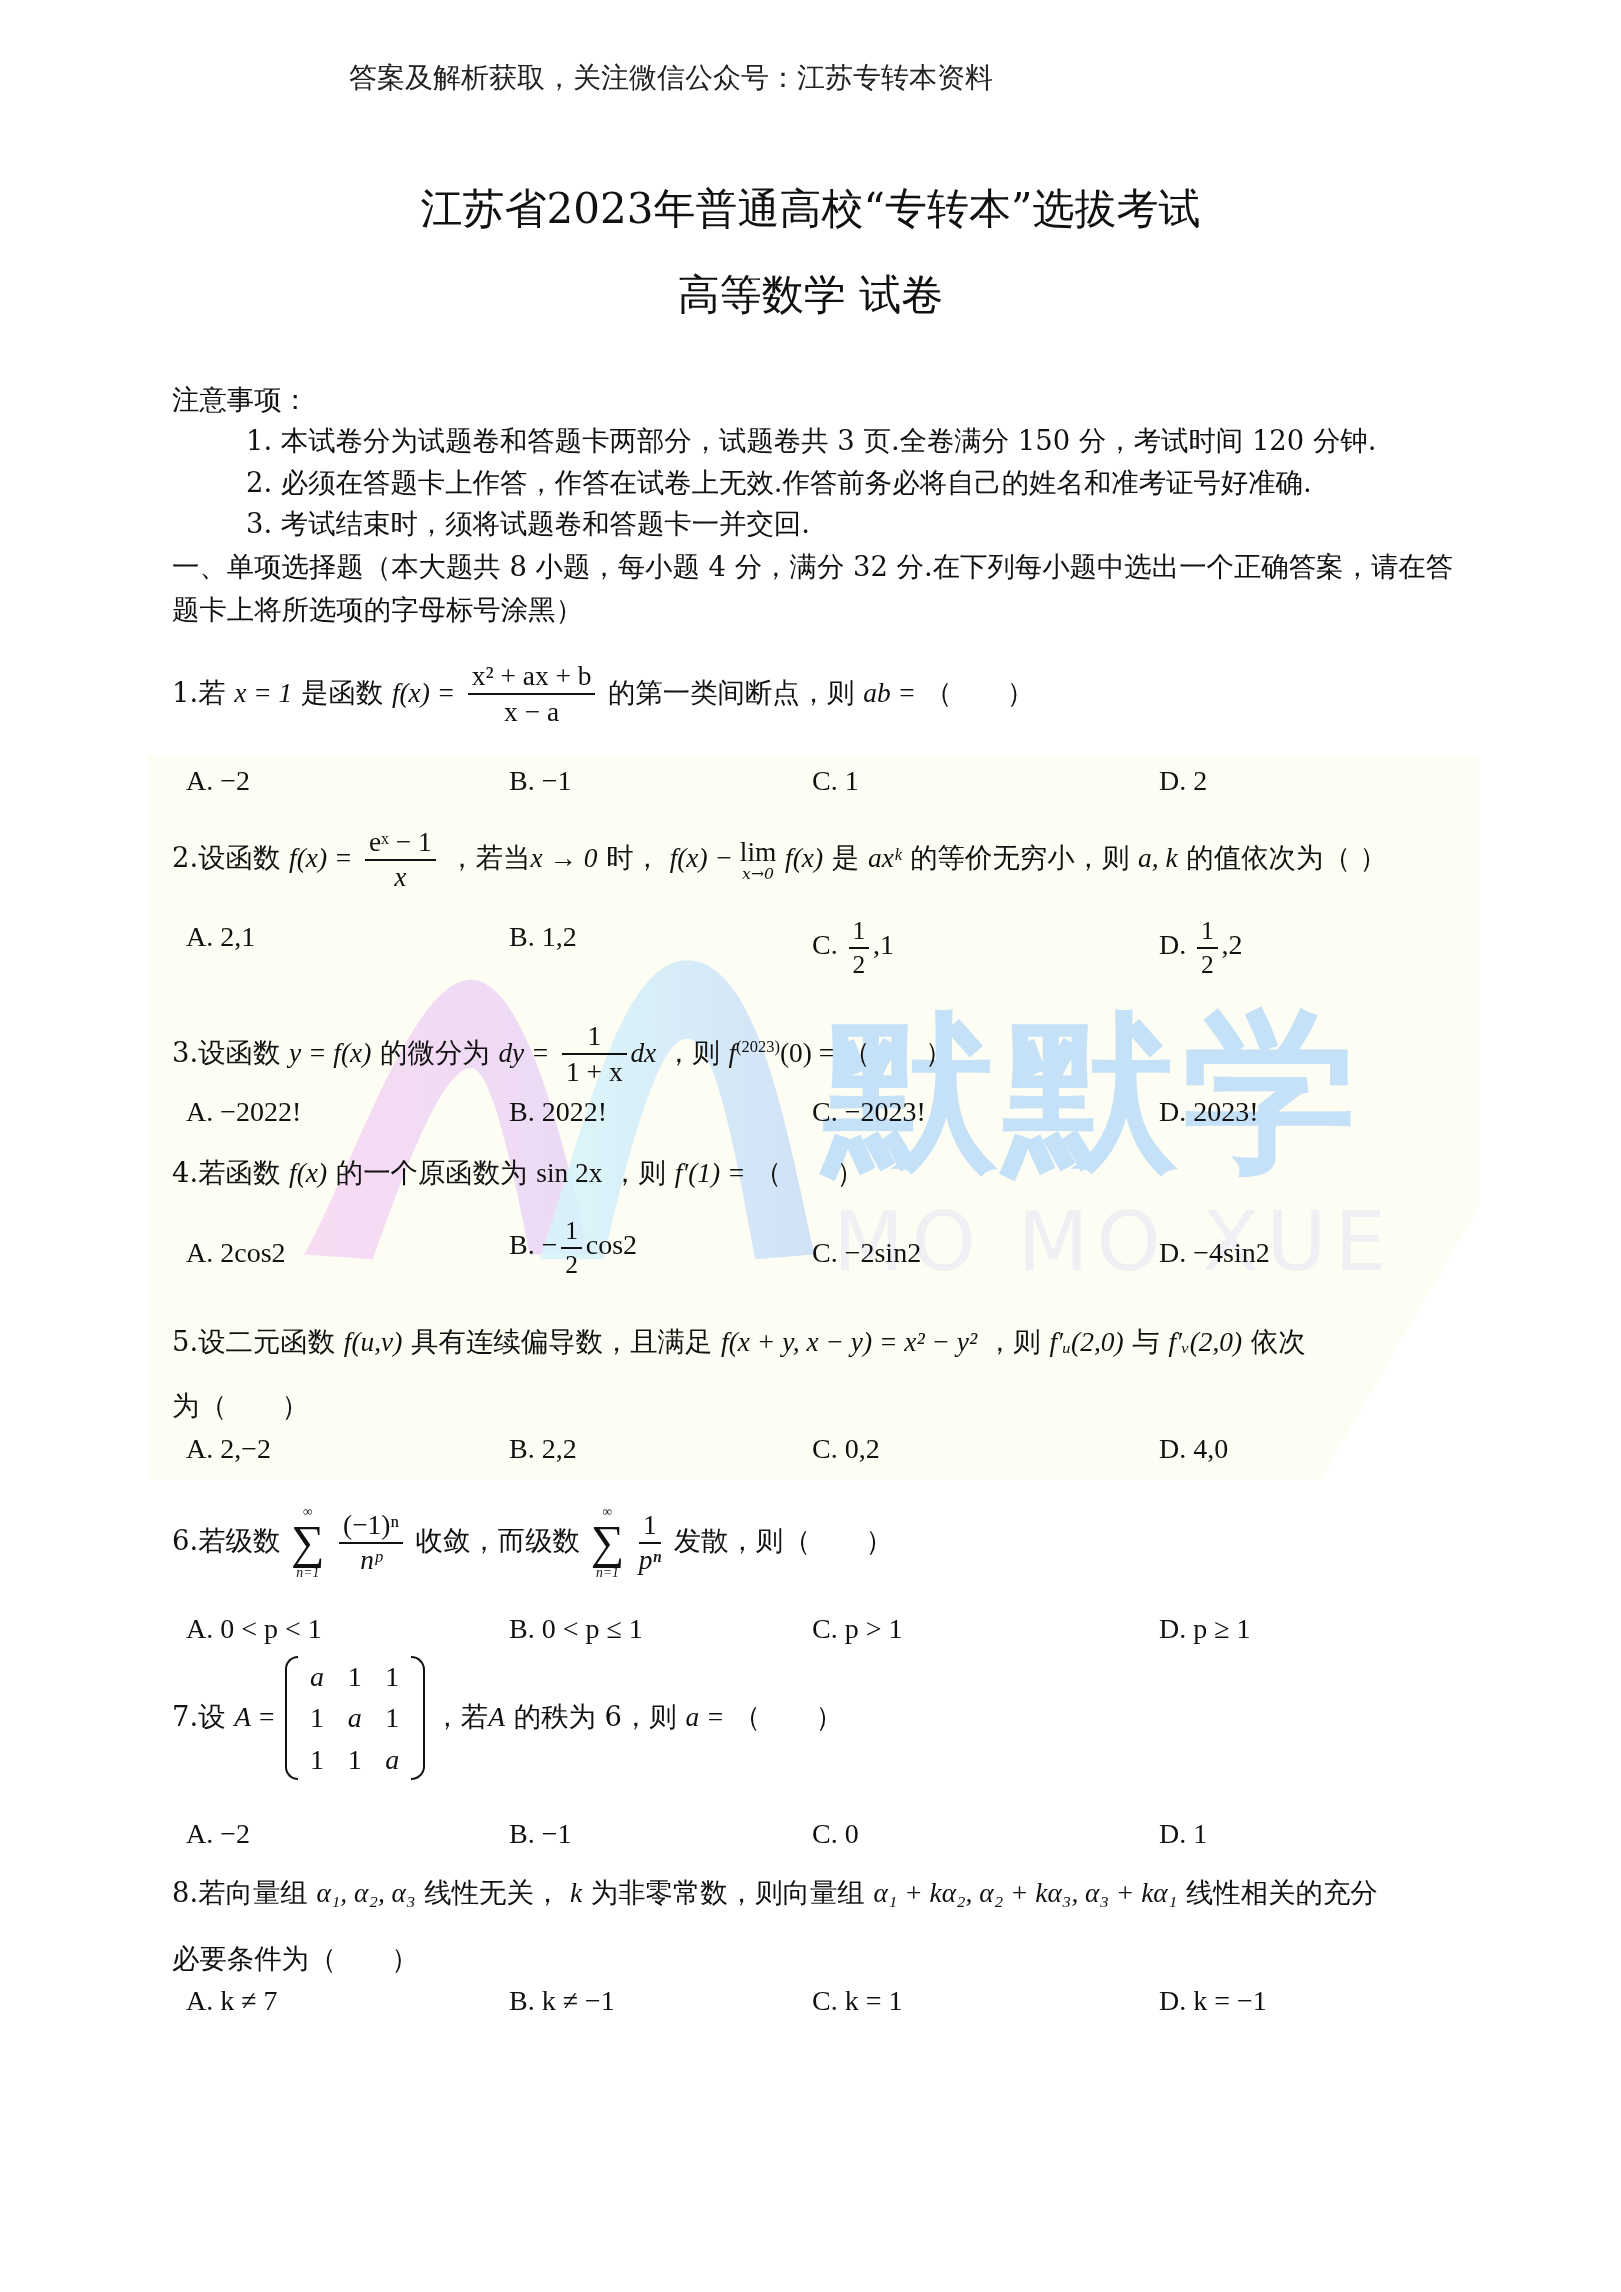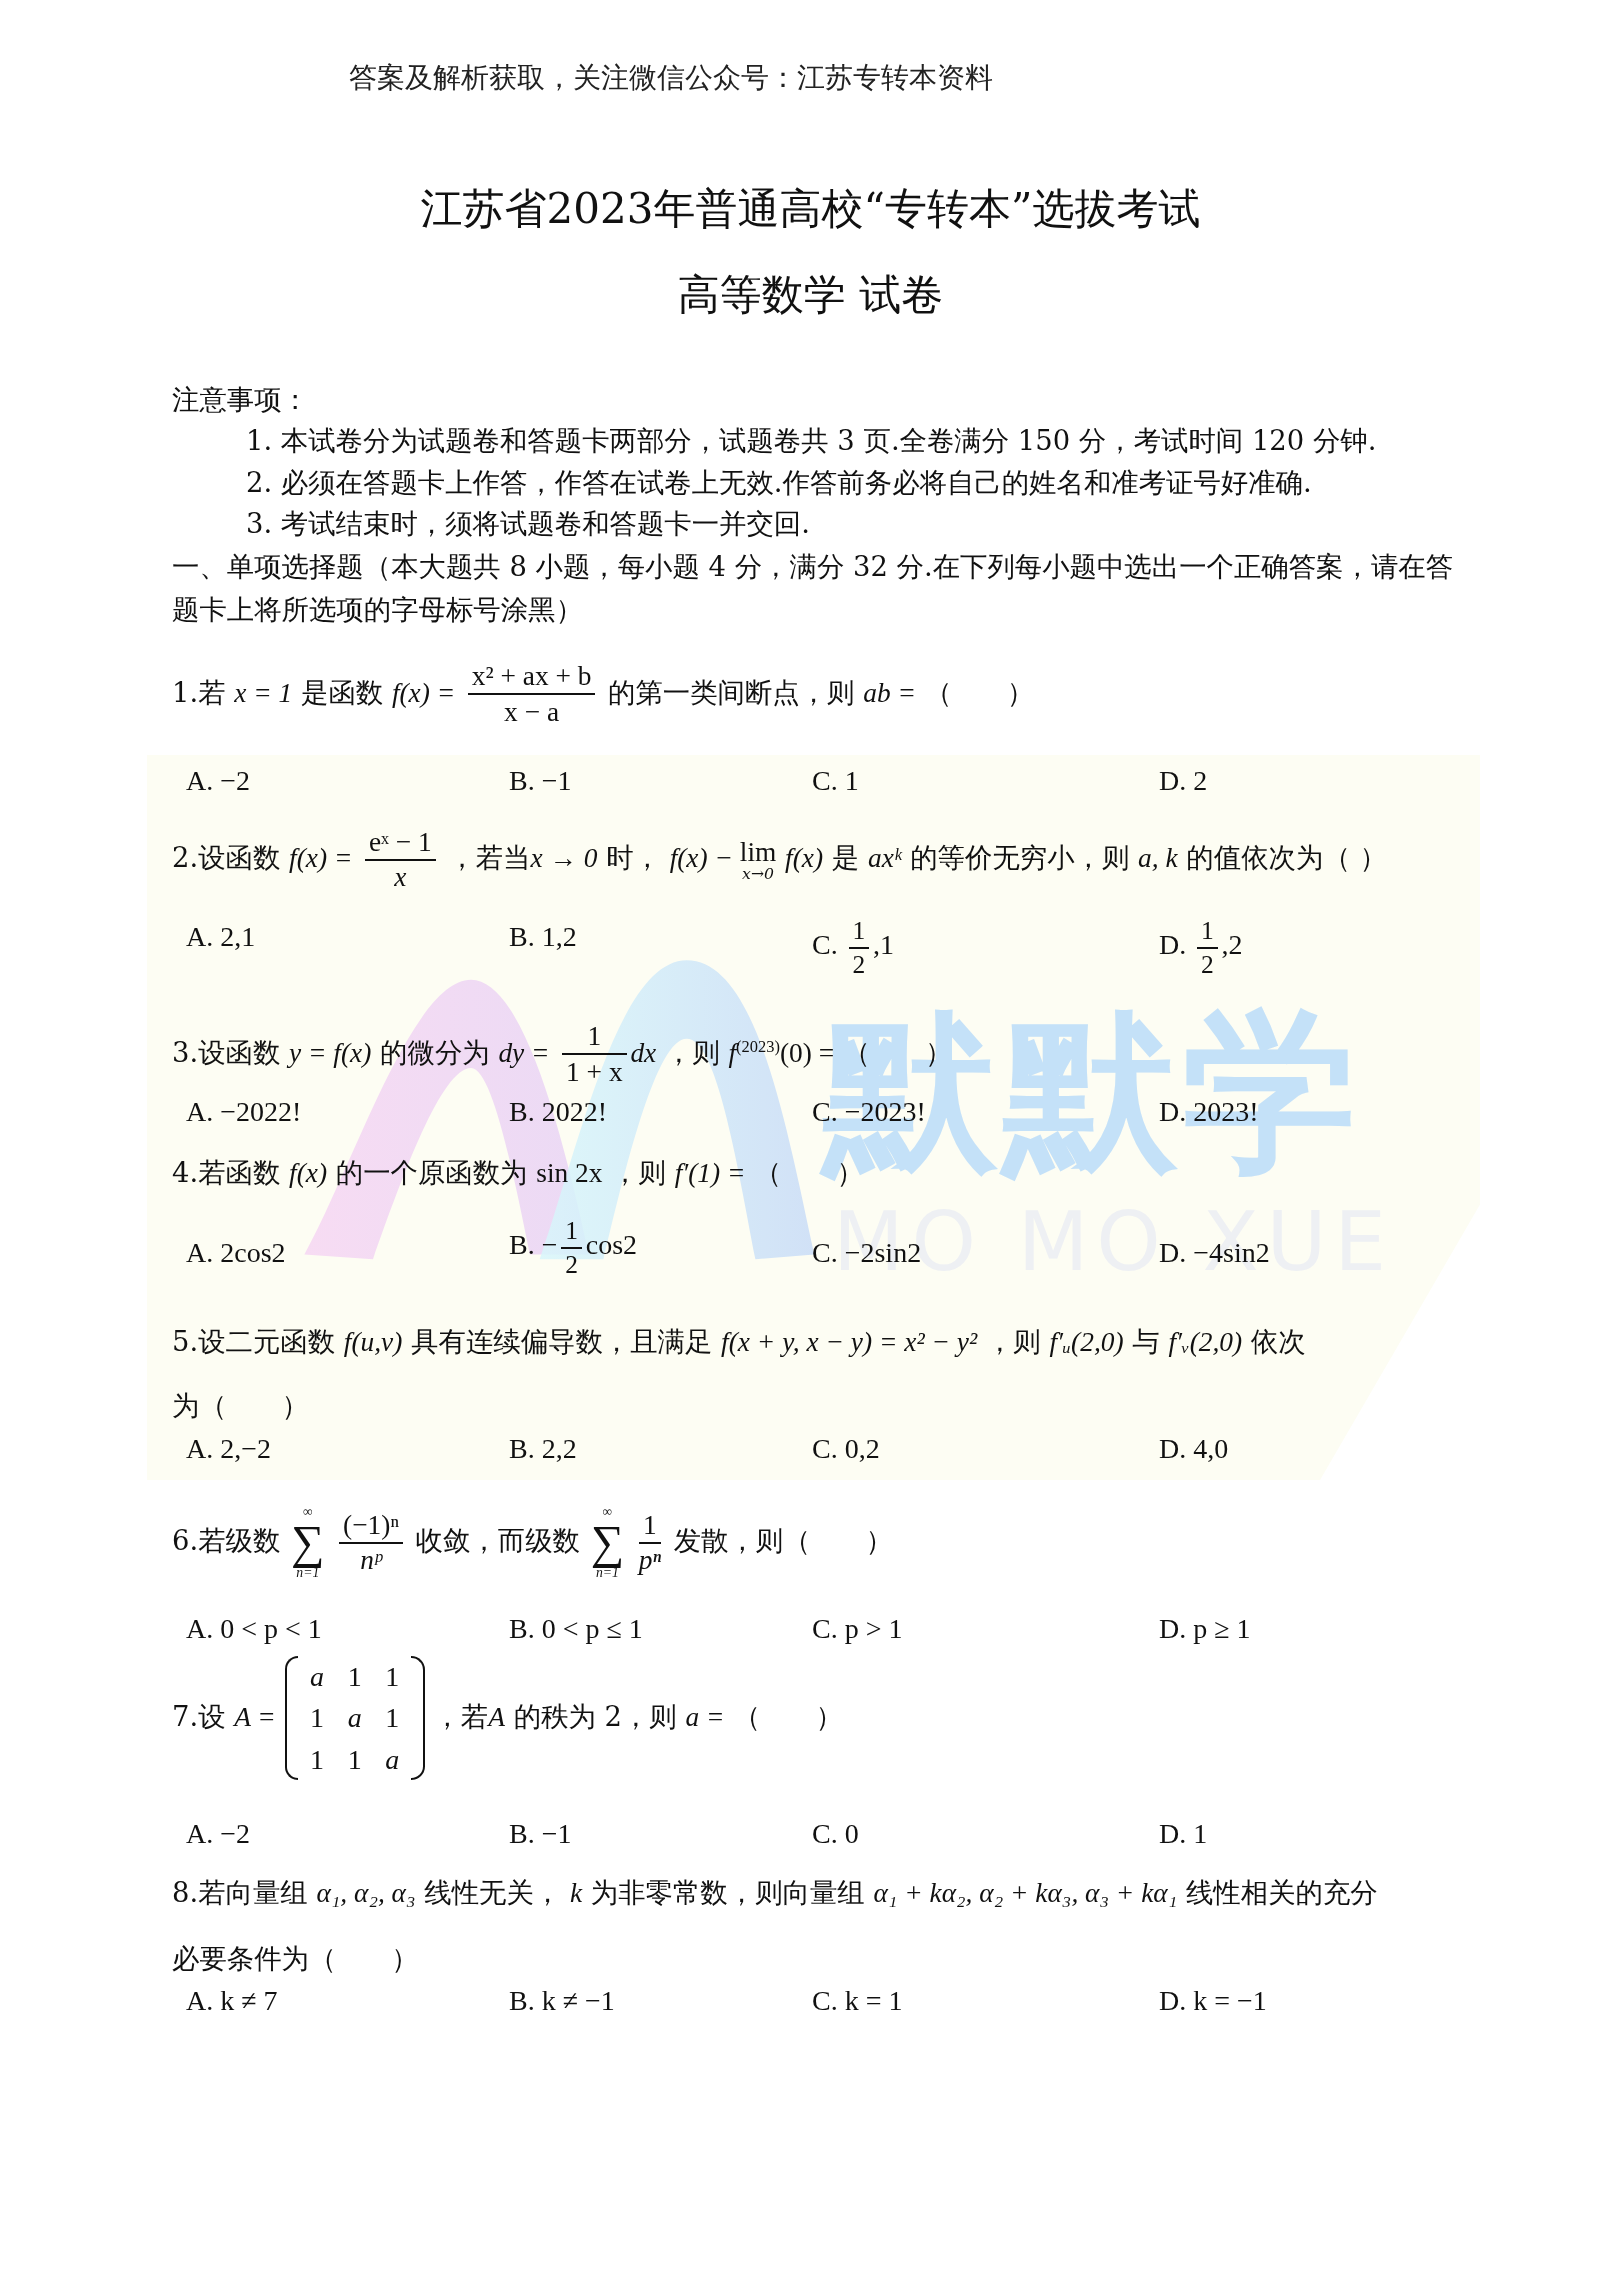--- a/index.html
+++ b/index.html
@@ -209,21 +209,21 @@
           </tr>
       <tr>
             <td class="m">1</td>
             <td class="m">1</td>
             <td><i class="m">a</i></td>
           </tr>
     </tbody>
       </table>
   </span>
   <span>，若</span><i class="m">A</i>
-  <span>的秩为 2，则</span>
+  <span>的秩为 6，则</span>
   <i class="m">a =</i>
   <span>（　　）</span>
 </div>
 <div class="opts" style="top:1818px;">
   <span class="opt o0">A. −2</span>
   <span class="opt o1">B. −1</span>
   <span class="opt o2">C. 0</span>
   <span class="opt o3">D. 1</span>
 </div>
 

